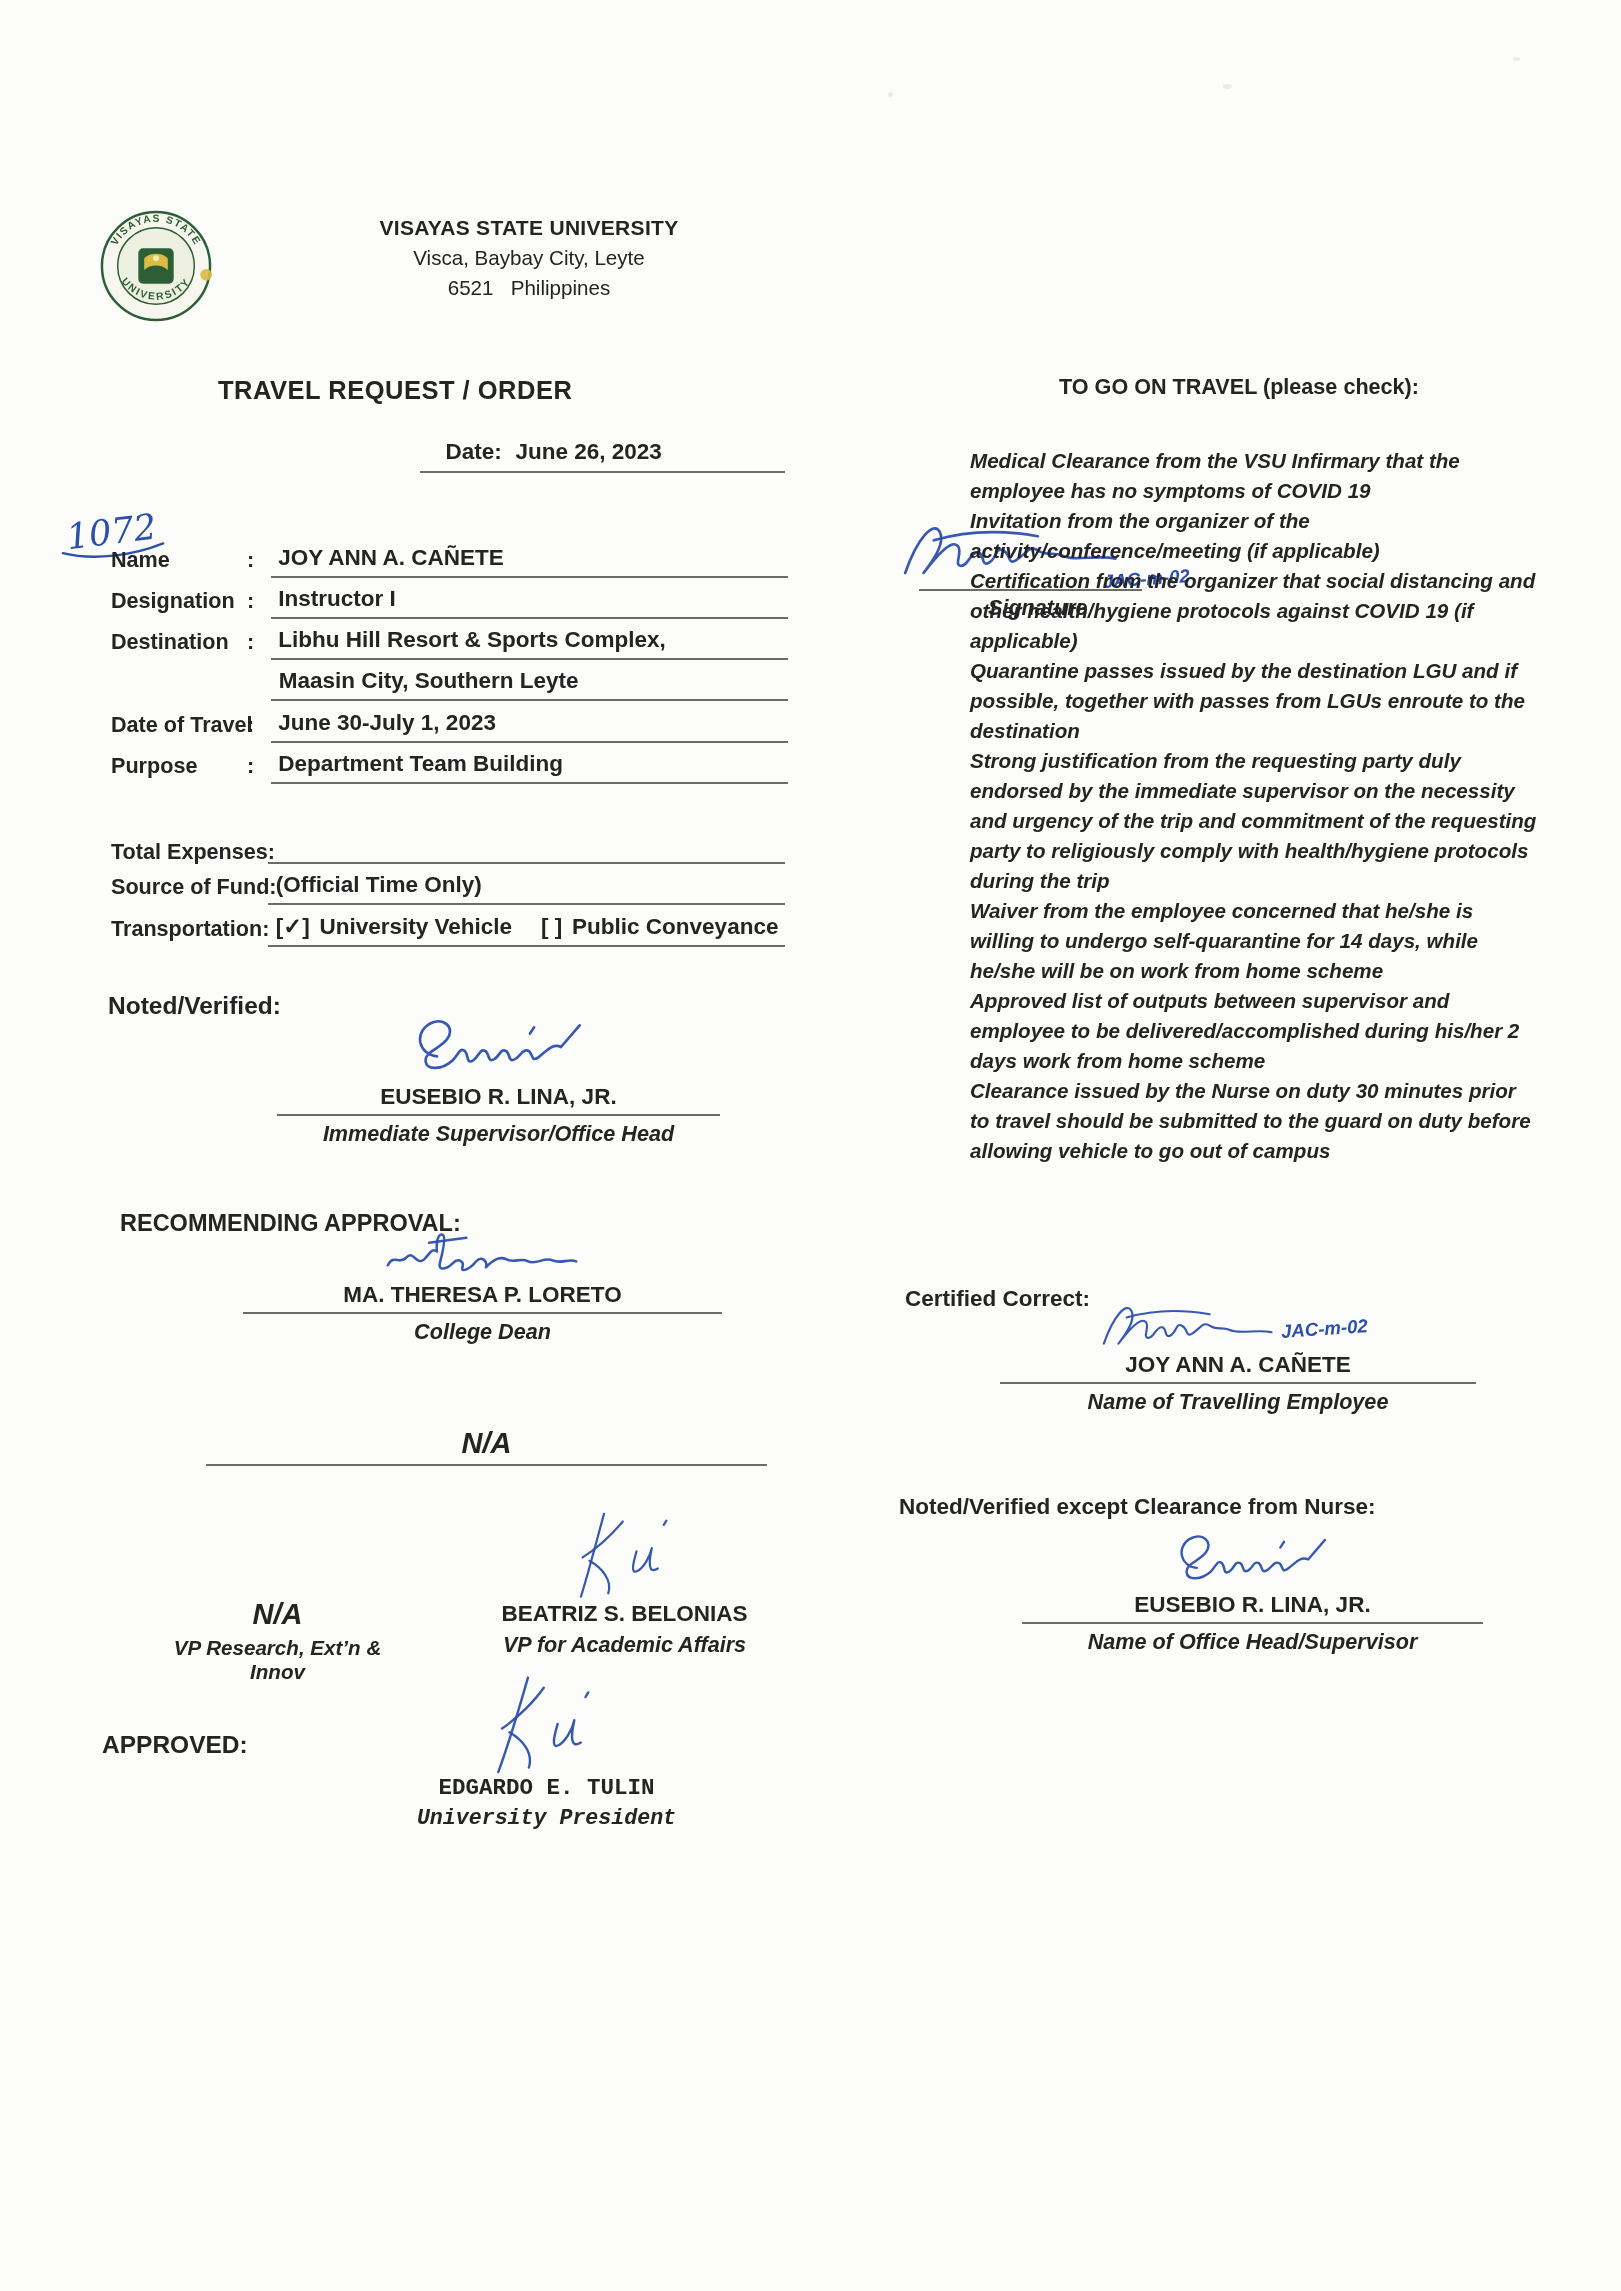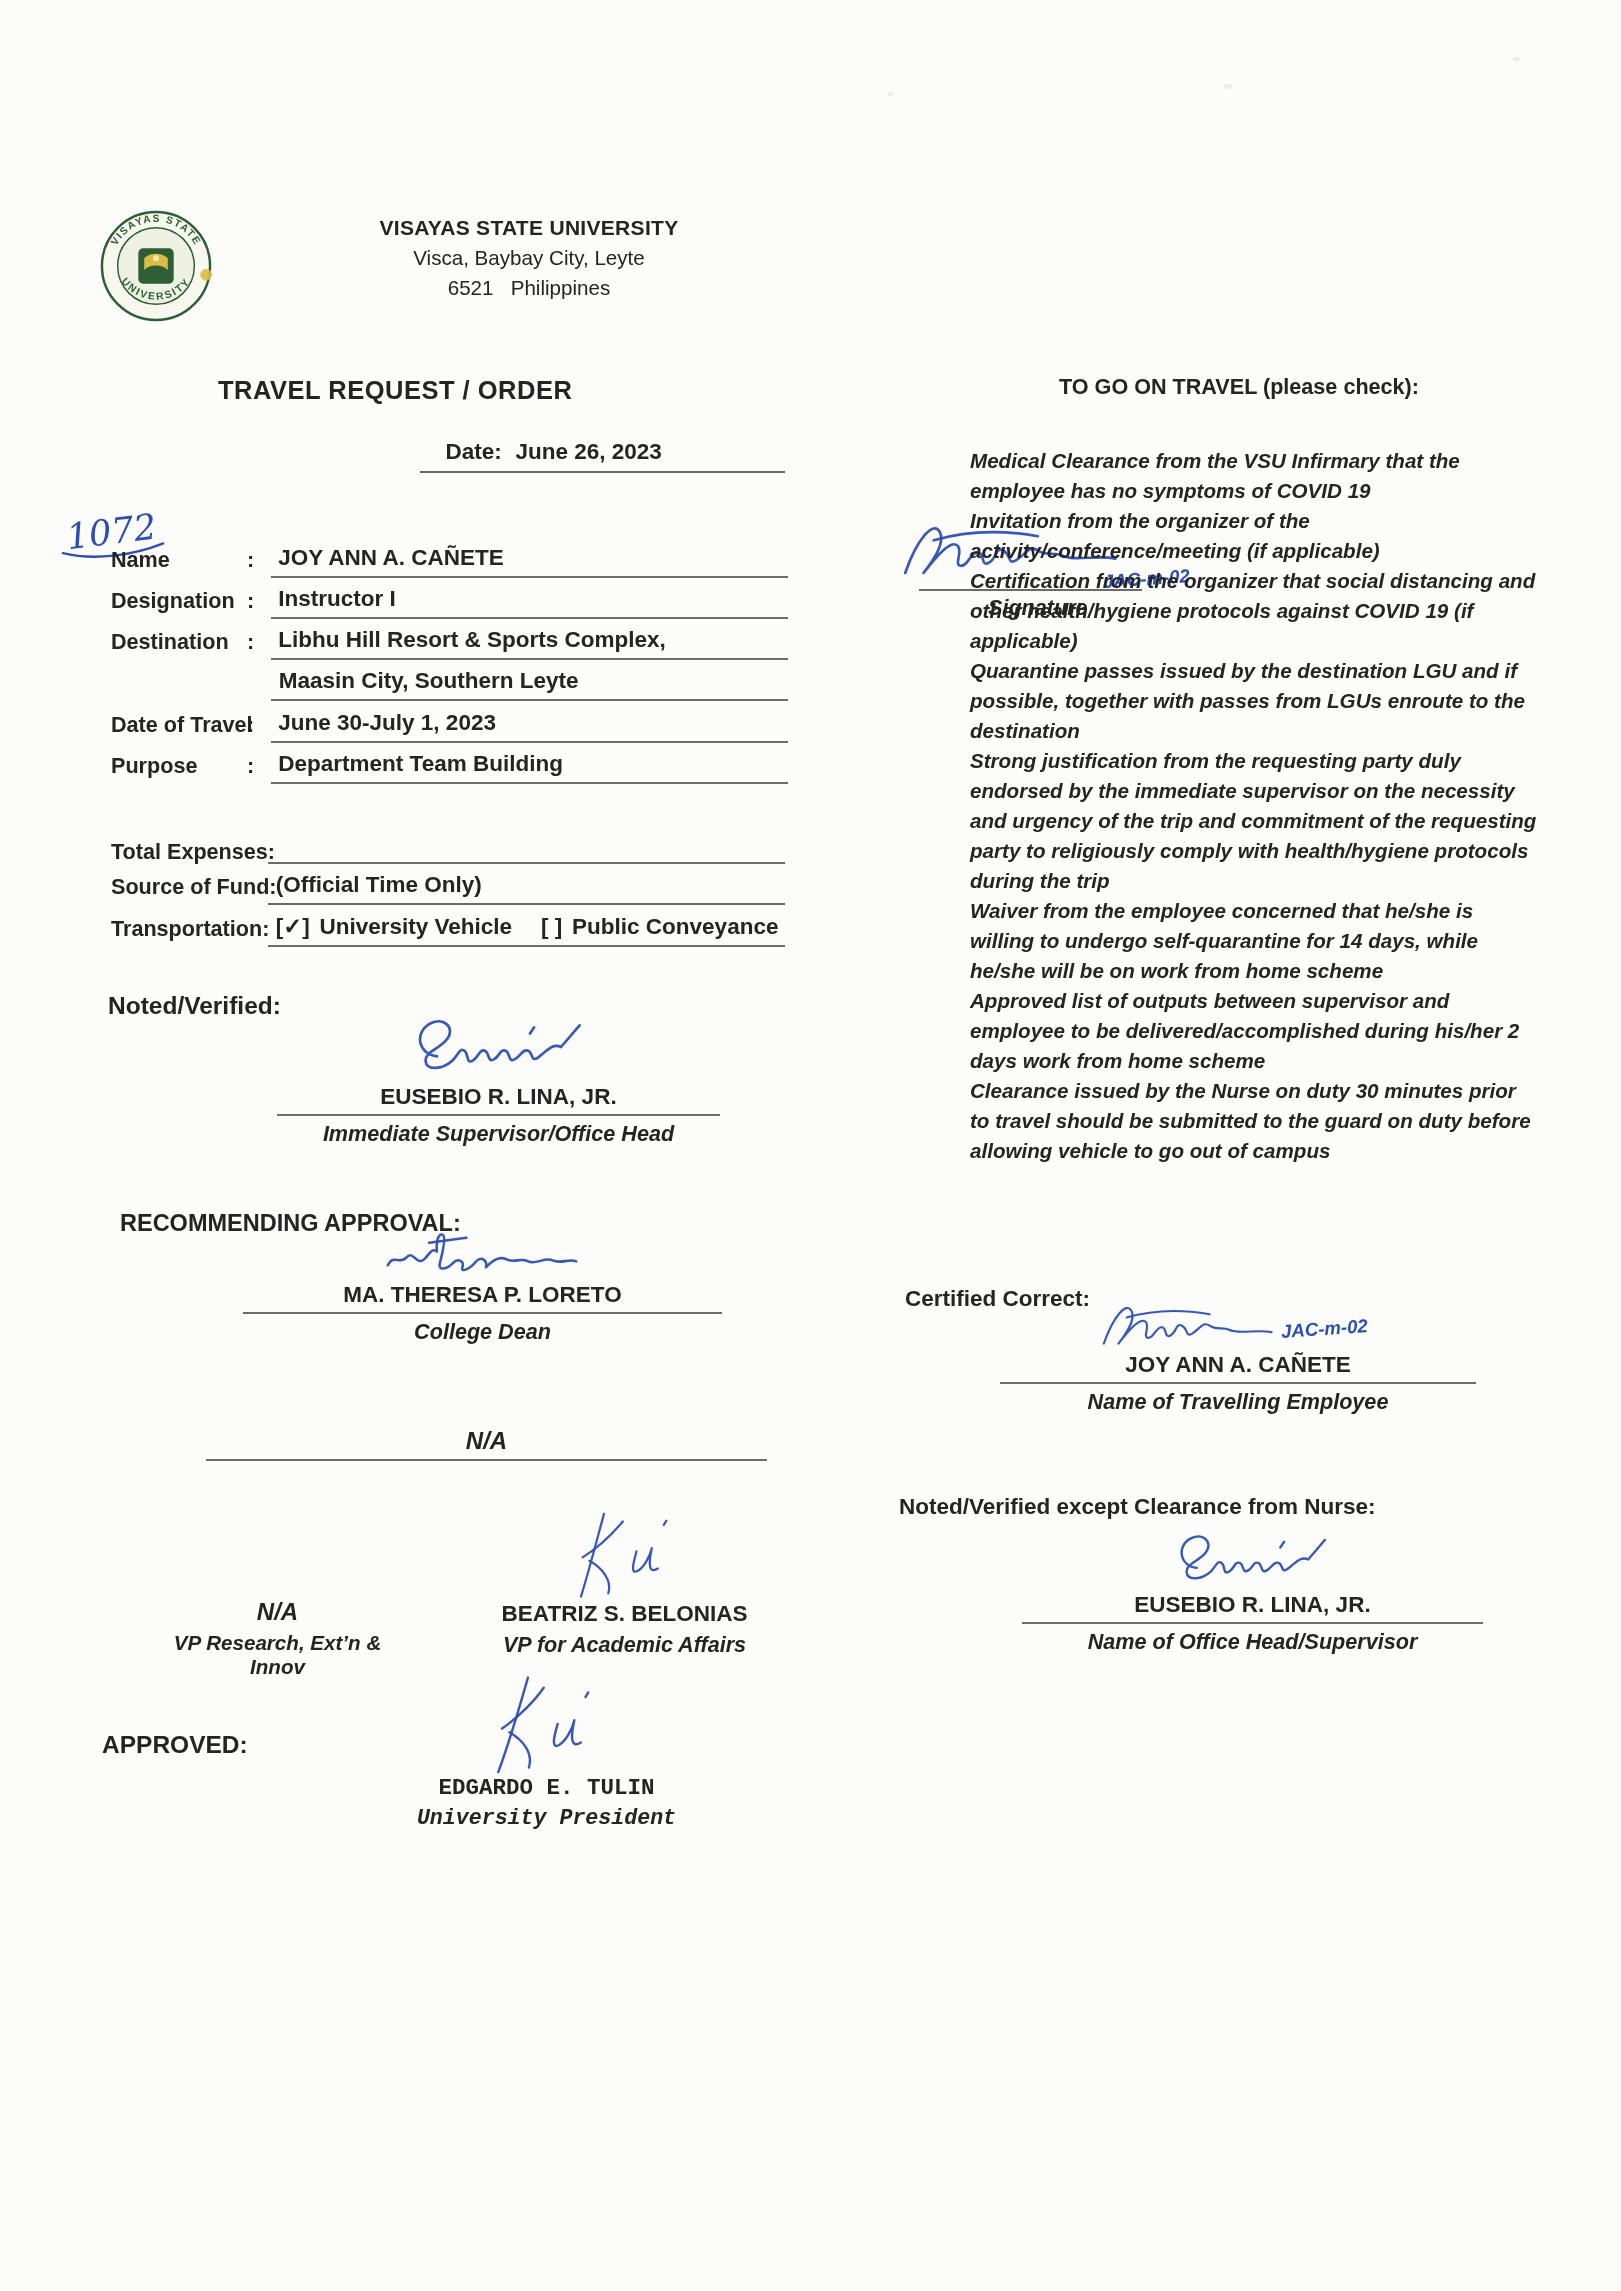--- a/index.html
+++ b/index.html
@@ -44,21 +44,21 @@
   }
   .date-val { margin-left:13.7px; }
 
   
   .sig path { fill:none; stroke:var(--ink-blue,#2d4fb2); stroke-width:2.6; stroke-linecap:round; stroke-linejoin:round; opacity:0.95; }
   .ink { color:var(--ink-blue,#2d4fb2); }
   .note { font-style:italic; font-weight:bold; font-size:18.6px; display:inline-block; transform:rotate(-4deg); }
   .rule-line { border-top:2px solid var(--line-gray,#6b6b6b); height:0; }
   .sigblock { position:absolute; text-align:center; }
   .sigblock .nm { font-weight:bold; font-size:22.5px; }
-  .sigblock .nm-i { font-weight:bold; font-style:italic; font-size:24px; }
+  .sigblock .nm-i { font-weight:bold; font-style:italic; font-size:29px; }
   .sigblock .ttl { font-weight:bold; font-style:italic; font-size:21.6px; padding-top:4.9px; }
   .sigblock .rule { border-top:2px solid var(--line-gray,#6b6b6b); margin-top:3.9px; }
   .sec-label { font-weight:bold; }
 
   
   .chk { margin-top:45px; padding-left:31px; padding-right:2px;font-style:italic; }
   .chk p { font-weight:bold; font-size:20.6px; line-height:30px; margin:0; }
 
   
   .artifact { background:#9a9a94; border-radius:50%; opacity:0.18; }

